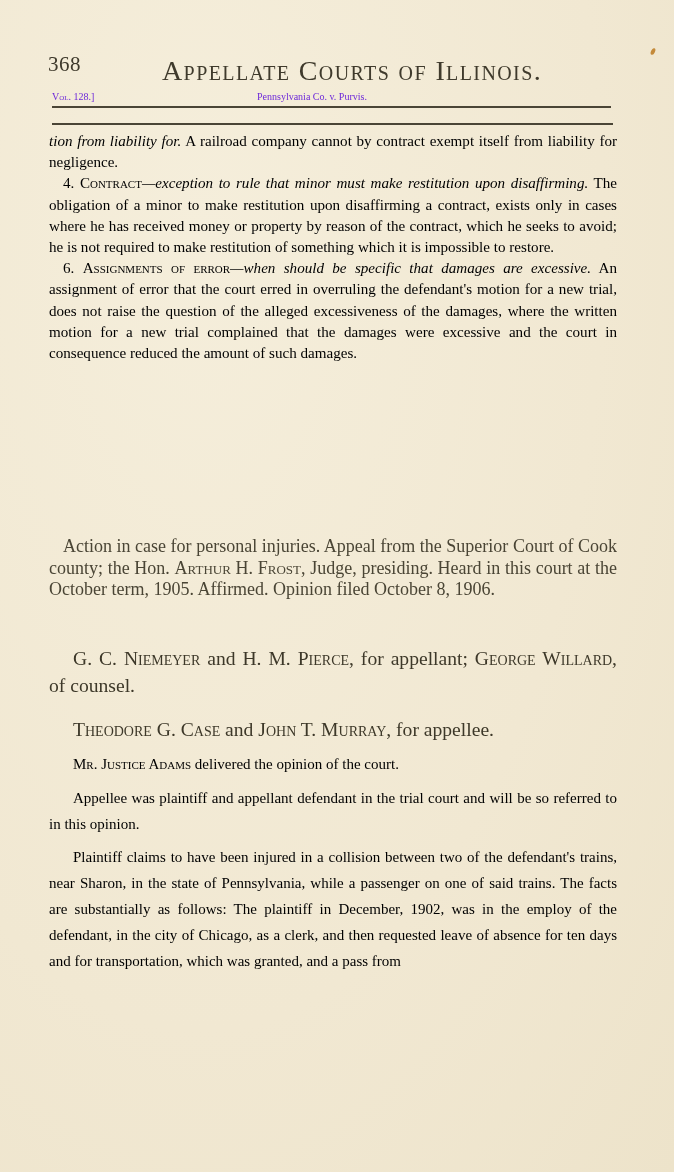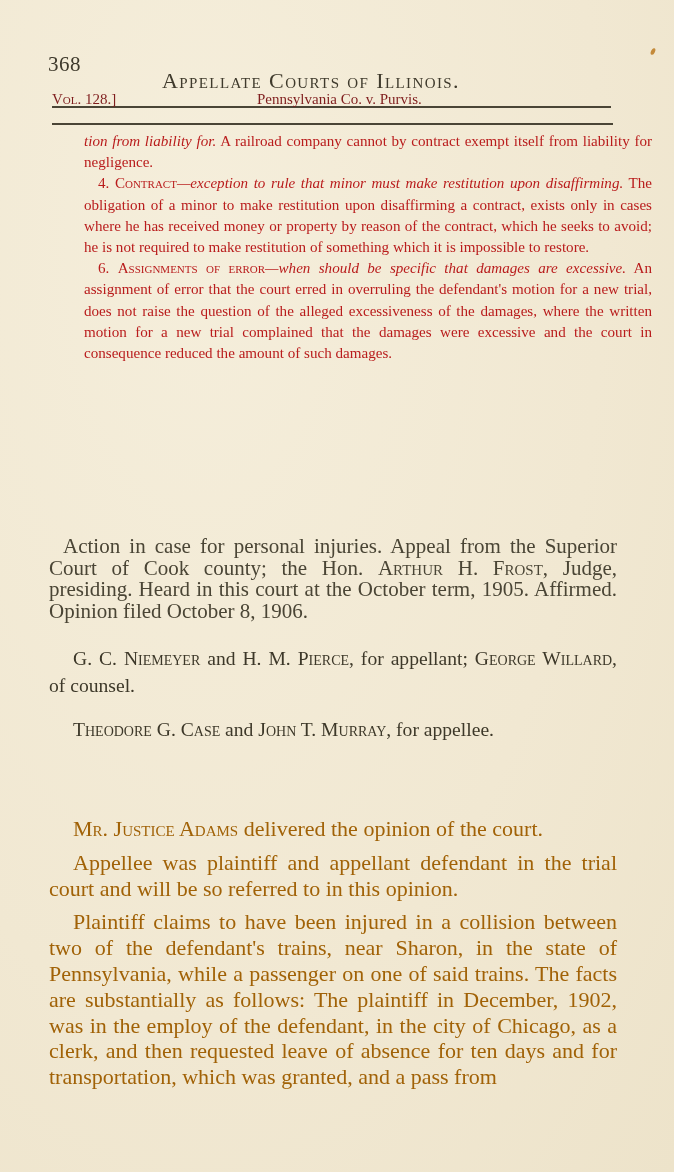--- a/index.html
+++ b/index.html
@@ -7,39 +7,39 @@
       width: 674px; height: 1172px; overflow: hidden;
       background: #f2ead5;
       background-image: radial-gradient(ellipse at 30% 20%, #f5eedb 0%, #f1e8d2 60%, #ede3ca 100%);
       font-family: "Liberation Serif", "DejaVu Serif", serif;
       color: #3a3527;
       position: relative;
     }
     .page { position: absolute; left: 0; top: 0; width: 674px; height: 1172px; }
     .running-head { position: absolute; left: 48px; top: 52px; width: 580px; height: 40px; }
     .page-number { position: absolute; left: 0; top: 0; font-size: 21px; letter-spacing: 0.5px; color: #3f3a2c; }
-    .running-title { position: absolute; left: 114px; top: 16px; font-size: 22px; letter-spacing: 1.4px; font-variant: small-caps; color: #3f3a2c; }
+    .running-title { position: absolute; left: 114px; top: 3px; font-size: 28px; letter-spacing: 1.4px; font-variant: small-caps; color: #3f3a2c; }
     .rule { position: absolute; left: 52px; height: 2px; background: #4a4536; }
     .rule-top { top: 106px; width: 559px; }
     .rule-bottom { top: 123px; width: 561px; height: 1.5px; }
-    .subhead { position: absolute; top: 91px; font-size: 15px; color: #7f1d1d; }
+    .subhead { position: absolute; top: 91px; font-size: 10px; color: #6d28d9; }
     .vol { left: 52px; font-variant: small-caps; }
     .case-name { left: 228px; margin-left: 29px; }
-    .syllabus { position: absolute; left: 49px; top: 131px; width: 568px; font-size: 15.1px; line-height: 21.2px; text-align: justify; color: #b91c1c; margin-left: 35px; }
+    .syllabus { position: absolute; left: 49px; top: 131px; width: 568px; font-size: 15.1px; line-height: 21.2px; text-align: justify; color: #000000; }
     .syllabus p { margin: 0; }
     .syllabus .ind { text-indent: 14px; }
     .sc { font-variant: small-caps; }
     .it { font-style: italic; }
-    .history { position: absolute; left: 49px; top: 536px; width: 568px; font-size: 21px; line-height: 21.5px; text-align: justify; color: #4a4535; }
+    .history { position: absolute; left: 49px; top: 536px; width: 568px; font-size: 18px; line-height: 21.5px; text-align: justify; color: #4a4535; }
     .history p { margin: 0; text-indent: 14px; }
     .counsel { position: absolute; left: 49px; width: 568px; font-size: 19.6px; line-height: 27px; text-align: justify; color: #3d3829; }
     .counsel p { margin: 0; text-indent: 24px; }
     .counsel-1 { top: 645px; }
     .counsel-2 { top: 716px; }
-    .opinion { position: absolute; left: 49px; top: 816px; width: 568px; font-size: 22px; line-height: 25.8px; text-align: justify; color: #a16207; }
+    .opinion { position: absolute; left: 49px; top: 752px; width: 568px; font-size: 15px; line-height: 25.8px; text-align: justify; color: #000000; }
     .opinion p { margin: 0; text-indent: 24px; }
     .opinion p + p { margin-top: 8px; }
     .speck { position: absolute; width: 4px; height: 7px; background: #c48a3a; border-radius: 50%; transform: rotate(25deg); }
   </style>
 </head>
 <body>
 
 <div class="page">
 
   <div class="speck" style="left:651px; top:48px;"></div>

